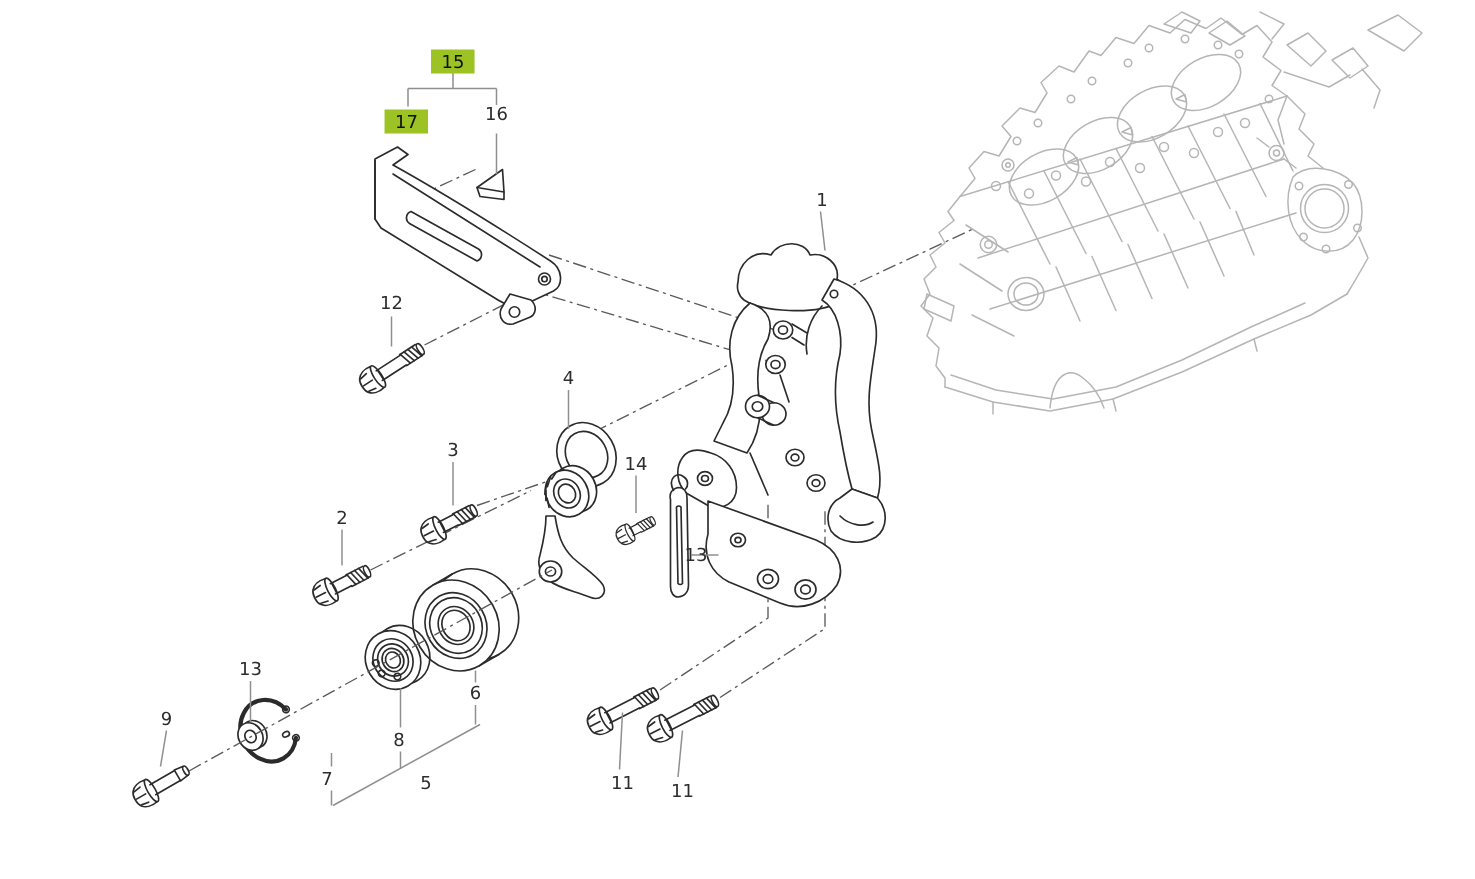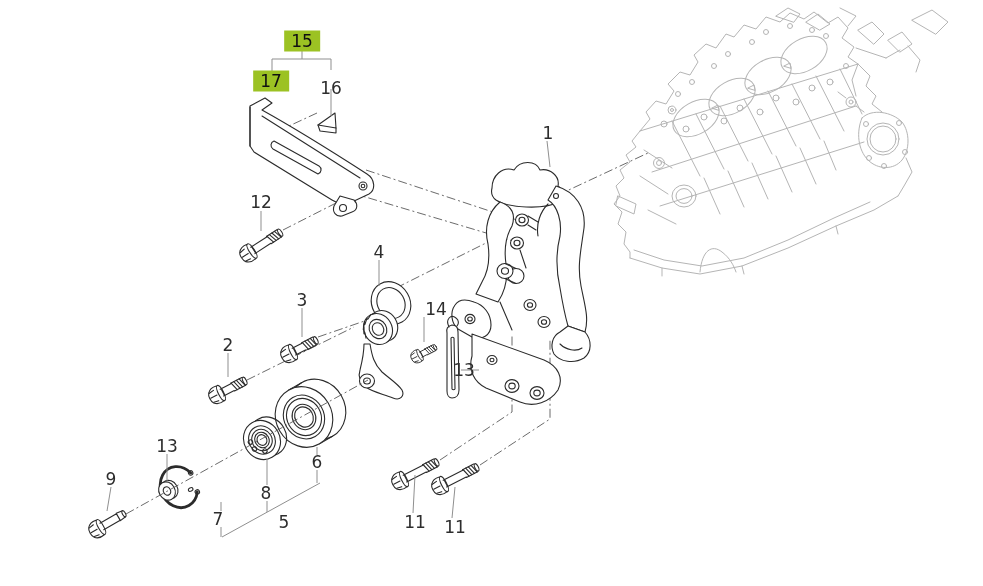--- a/index.html
+++ b/index.html
@@ -1,20 +1,20 @@
 <!DOCTYPE html>
 <html><head>
 <meta charset="utf-8">
 <style>
   html,body{margin:0;padding:0;background:#fff;}
   .stage{position:relative;width:983px;height:586px;background:#ffffff;overflow:hidden;
          font-family:"DejaVu Sans","Liberation Sans",sans-serif;}
   .stage svg{position:absolute;left:0;top:0;}
   #label-layer{position:absolute;left:0;top:0;width:100%;height:100%;}
-  .part-label{position:absolute;transform:translate(-50%,-50%);font-size:17px;
+  .part-label{position:absolute;transform:translate(-50%,-50%);font-size:12px;
               color:#2d2d2d;line-height:1;padding:2px 4px;white-space:nowrap;cursor:pointer;}
   .part-label.highlighted{background:#9cc223;color:#101010;padding:2px 7px;}
   
   .blk{stroke:#b5b5b5;stroke-width:1;fill:none;stroke-linejoin:round;stroke-linecap:round;}
   .prt{stroke:#2b2b2b;stroke-width:1.1;fill:none;stroke-linejoin:round;stroke-linecap:round;}
   .prtw{stroke:#2b2b2b;stroke-width:1.1;fill:#ffffff;stroke-linejoin:round;}
   .ldr{stroke:#8f8f8f;stroke-width:1;fill:none;}
   .dsh{stroke:#5a5a5a;stroke-width:0.9;fill:none;stroke-dasharray:9 3 2 3;}
   .ring{stroke:#2b2b2b;stroke-width:2.8;fill:none;stroke-linecap:round;}
 </style>
@@ -321,18 +321,18 @@
       <div class="part-label" style="left: 284px; top: 522px;">5</div>
       <div class="part-label" style="left: 317px; top: 462px;">6</div>
       <div class="part-label" style="left: 218px; top: 519px;">7</div>
       <div class="part-label" style="left: 266px; top: 493px;">8</div>
       <div class="part-label" style="left: 111px; top: 479px;">9</div>
       <div class="part-label" style="left: 167px; top: 446px;">13</div>
       <div class="part-label" style="left: 415px; top: 522px;">11</div>
       <div class="part-label" style="left: 455px; top: 527px;">11</div>
       <div class="part-label" style="left: 261px; top: 202px;">12</div>
       <div class="part-label" style="left: 464px; top: 370px;">13</div>
-      <div class="part-label" style="left: 436px; top: 309px;">14</div>
+      <div class="part-label" style="left: 424px; top: 309px;">14</div>
       <div class="part-label highlighted" style="left: 302px; top: 41px;">15</div>
-      <div class="part-label" style="left: 331px; top: 88px;">16</div>
+      <div class="part-label" style="left: 331px; top: 76px;">16</div>
       <div class="part-label highlighted" style="left: 271px; top: 81px;">17</div>
     </div>
 </div>
 
 </body></html>

